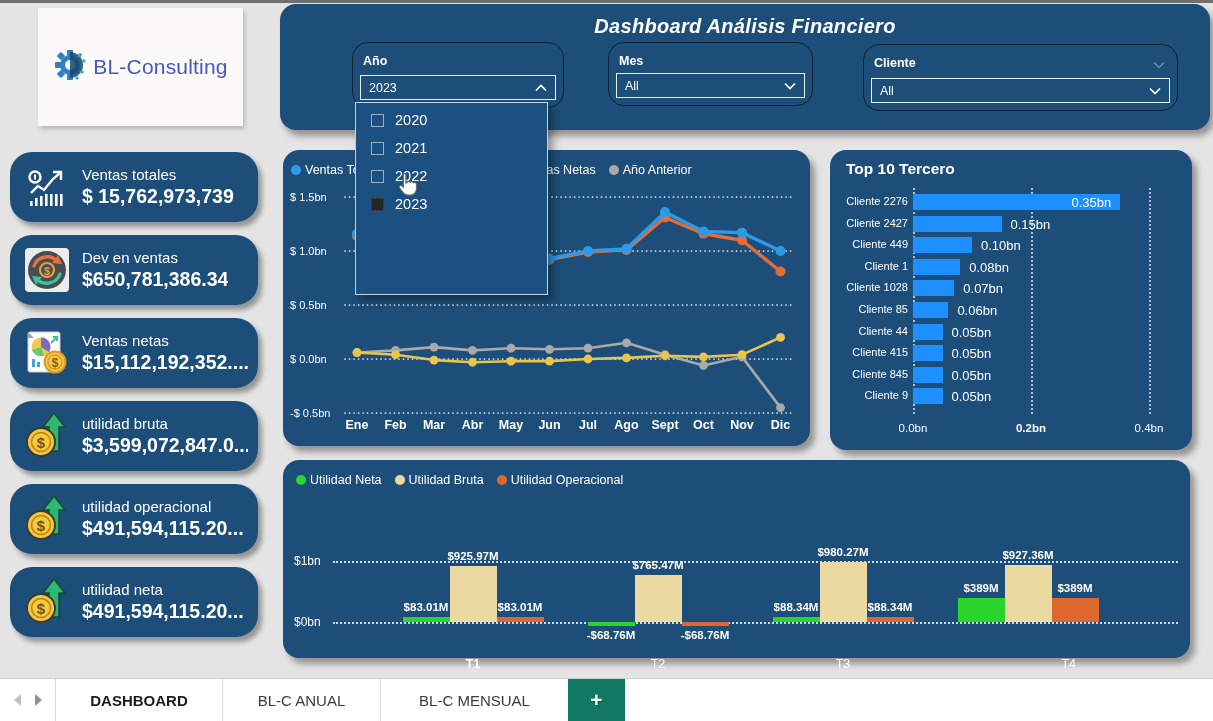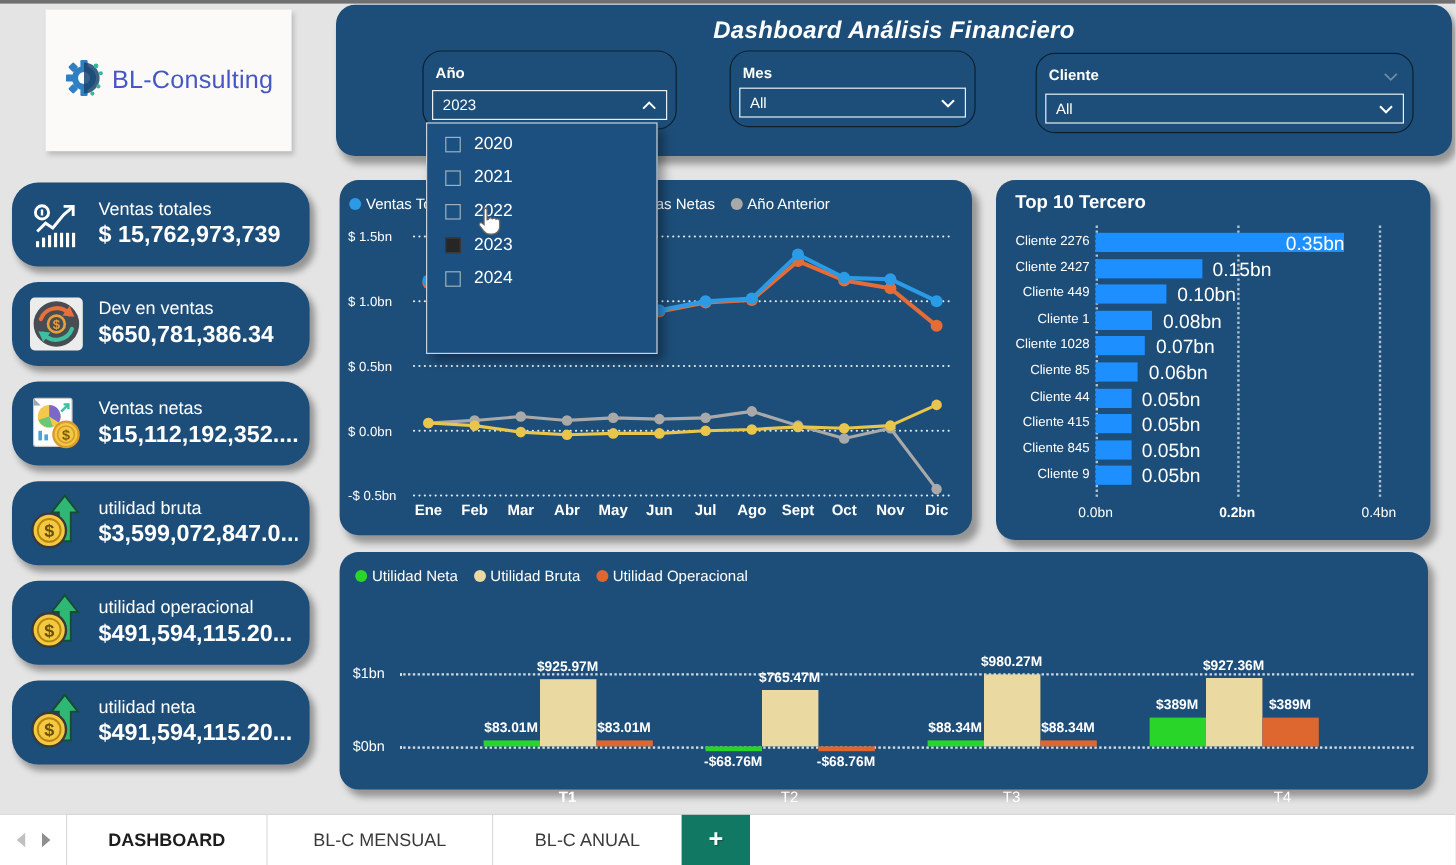--- a/index.html
+++ b/index.html
@@ -79,21 +79,21 @@
   .legend-item { display:flex; align-items:center; gap:4px; font-size:12.5px; white-space:nowrap; }
   .legend-dot { width:10px; height:10px; border-radius:50%; background:#ccc; flex:0 0 10px; }
 
   .panel-title { position:absolute; left:16px; top:10px; font-size:15.5px; font-weight:bold; }
 
   .gridline-v { position:absolute; width:0; border-left:2px dotted rgba(255,255,255,.65); }
   .gridline-h { position:absolute; height:0; border-top:2px dotted rgba(255,255,255,.8); }
 
   .t10-label { position:absolute; font-size:11px; text-align:right; width:76px; left:2px; white-space:nowrap; }
   .t10-bar { position:absolute; height:16px; }
-  .t10-val { position:absolute; font-size:16px; white-space:nowrap; }
+  .t10-val { position:absolute; font-size:13px; white-space:nowrap; }
   .t10-axis { position:absolute; font-size:11.5px; width:48px; text-align:center; top:272px; }
 
   .q-bar { position:absolute; }
   .q-val { position:absolute; width:96px; text-align:center; font-size:11.5px; font-weight:bold; white-space:nowrap; }
   .q-cat { position:absolute; width:96px; text-align:center; font-size:12.5px; top:160px; }
   .y-lab { position:absolute; font-size:12px; }
 
   
   .tabbar {
     position:absolute; left:0; top:678px; width:1213px; height:43px;
@@ -511,34 +511,30 @@
       <span class="dd-cb"></span>
       <span>2022</span>
       <span class="dd-cursor"><svg width="23" height="26" viewBox="0 0 24 27">
           <path d="M8.5 2.5 c1 0 1.8.8 1.8 1.8 v8.2 l1.1-.2 c.2-.8 1-1.4 1.9-1.4 .6 0 1.2.3 1.5.8 .4-.4.9-.6 1.5-.6 .8 0 1.5.4 1.8 1.1 .3-.2.7-.3 1.1-.3 1.2 0 2.1.9 2.1 2.1 v4.6 c0 3.6-2.9 6.5-6.5 6.5 h-2.2 c-2 0-3.9-1-5.1-2.6 l-3.7-4.8 c-.6-.7-.4-1.7.3-2.2 .6-.5 1.5-.4 2.1.1 l1.5 1.3 V4.3 c0-1 .8-1.8 1.8-1.8 z" fill="#fff" stroke="#666" stroke-width="1.1"></path>
         </svg></span>
     </div>
     <div class="dd-item">
       <span class="dd-cb checked"></span>
       <span>2023</span>
     </div>
-    <div class="dd-item">
-      <span class="dd-cb"></span>
-      <span>2024</span>
-    </div>
   </div>
 
 <div class="tabbar">
   <div class="nav-arrows">
     <span class="tri tri-left"></span>
     <span class="tri tri-right"></span>
   </div>
   <div class="tab active" style="width:167px">
       <span>DASHBOARD</span>
     </div>
+  <div class="tab" style="width:158px">
+      <span>BL-C ANUAL</span>
+    </div>
   <div class="tab" style="width:188px">
       <span>BL-C MENSUAL</span>
     </div>
-  <div class="tab" style="width:158px">
-      <span>BL-C ANUAL</span>
-    </div>
   <div class="tab-plus">+</div>
 </div>
 
 </body></html>

